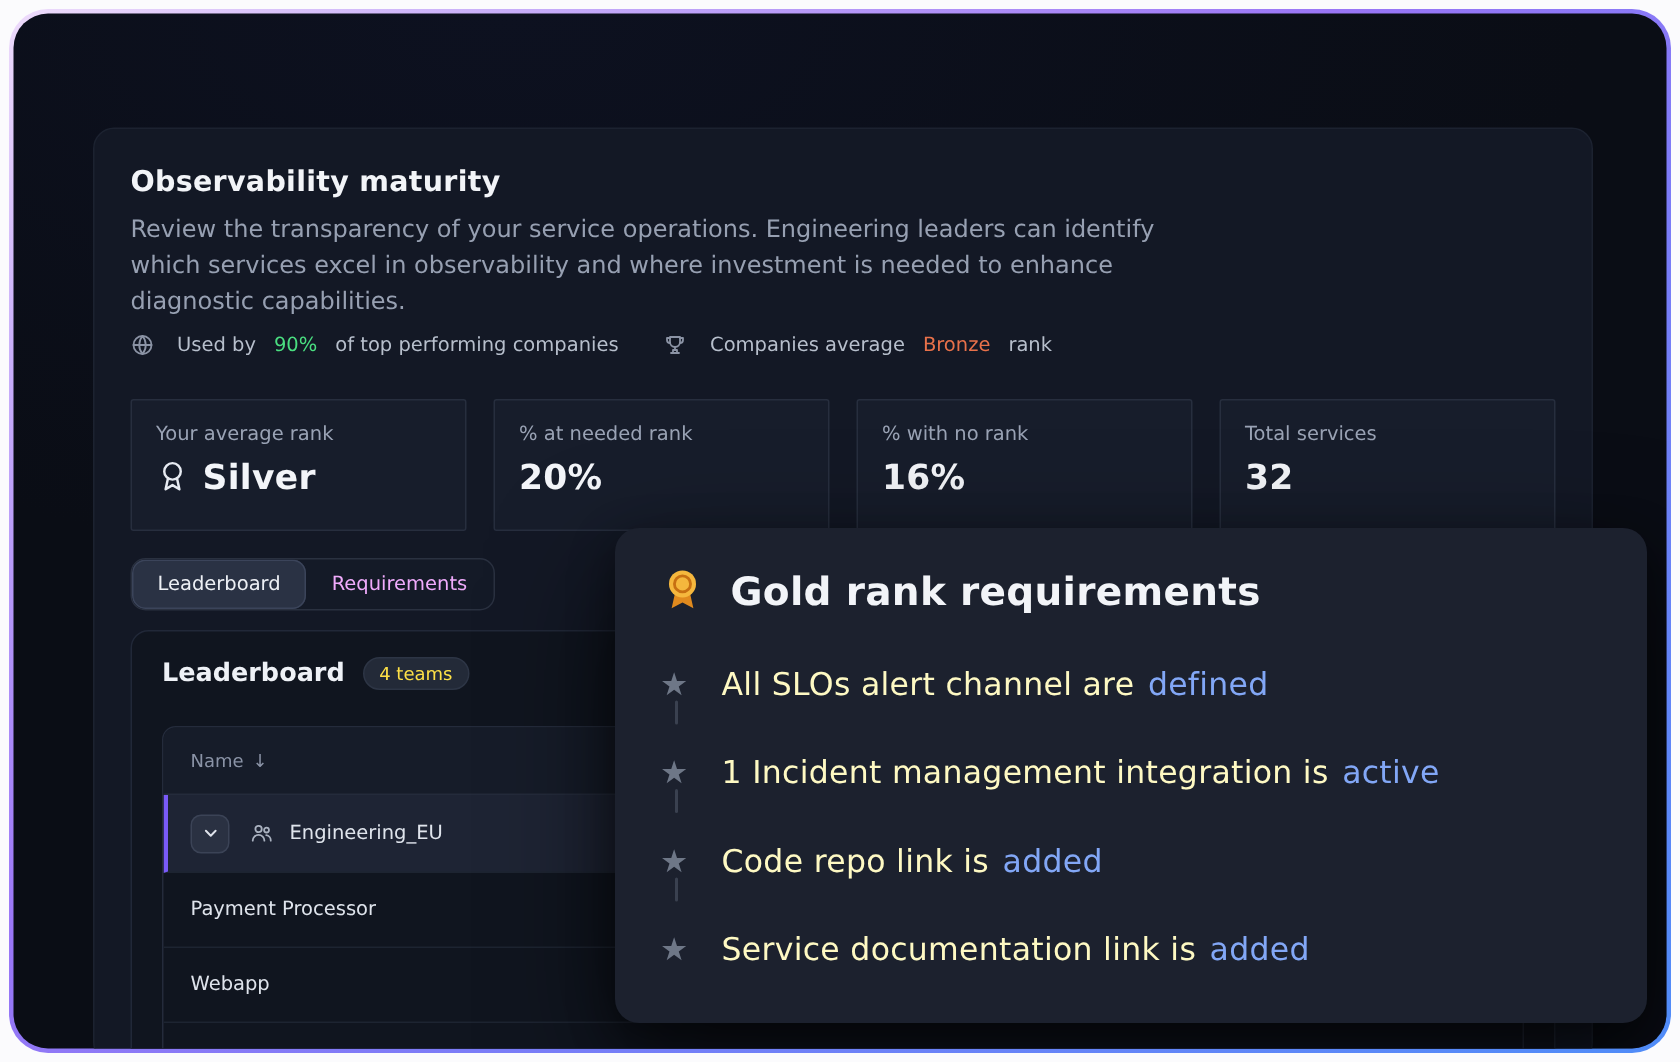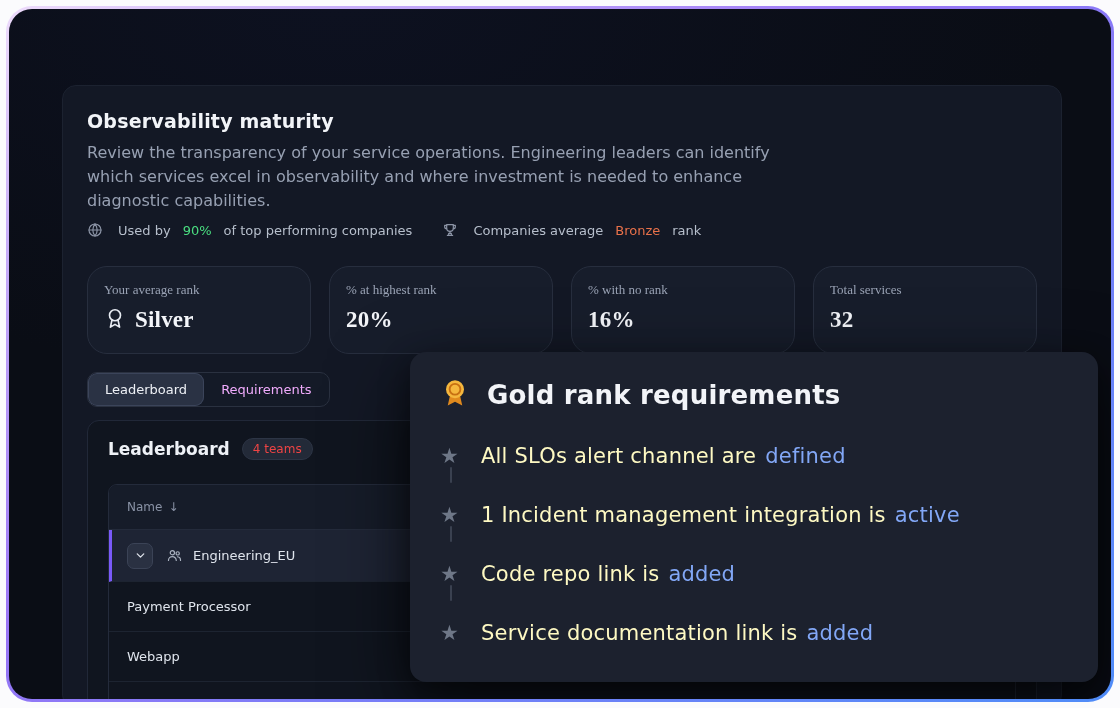--- a/index.html
+++ b/index.html
@@ -70,24 +70,23 @@
   
   .stats-row {
     display: grid;
     grid-template-columns: repeat(4, 1fr);
     gap: 18px;
     margin-top: 28px;
   }
   .stat-card {
     border: 1px solid #272e3e;
     background: #171d2b;
-    border-radius: 20px;
+    border-radius: 2px;
     padding: 15px 16px;
     height: 88px;
-    font-family: Liberation Serif, serif;
   }
   .stat-label { font-size: 13px; color: #9aa3b5; }
   .stat-value-row { display: flex; align-items: center; gap: 9px; margin-top: 9px; }
   .stat-value { font-size: 23px; font-weight: 600; color: #f3f5f9; letter-spacing: .2px; }
 
   
   .tabs-row {
     display: flex;
     align-items: center;
     justify-content: space-between;
@@ -125,21 +124,21 @@
     border: 1px solid #212838;
     border-radius: 12px;
     background: #10151f;
     height: 336px;
     overflow: hidden;
   }
   .lb-head { display: flex; align-items: center; gap: 12px; padding: 17px 20px 0; }
   .lb-title { font-size: 17px; font-weight: 700; color: #eef1f6; }
   .lb-badge {
     font-size: 12px;
-    color: #ef4444;
+    color: #fde047;
     background: #232a38;
     border: 1px solid #2d3545;
     padding: 3px 10px;
     border-radius: 999px;
   }
   .lb-table {
     margin: 24px 20px 0;
     border: 1px solid #242b3b;
     border-radius: 9px;
     overflow: hidden;
@@ -260,21 +259,21 @@
             <span class="icon">
               <svg viewBox="0 0 24 24" width="22" height="22" fill="none" stroke="#e7ebf2" stroke-width="1.8" stroke-linecap="round" stroke-linejoin="round">
                 <circle cx="12" cy="9" r="6"></circle>
                   <path d="M8.7 14.2 7 22l5-3 5 3-1.7-7.8"></path>
               </svg>
             </span>
             <span class="stat-value">Silver</span>
           </div>
         </div>
         <div class="stat-card">
-          <div class="stat-label">% at highest rank</div>
+          <div class="stat-label">% at needed rank</div>
           <div class="stat-value-row">
             <span class="stat-value">20%</span>
           </div>
         </div>
         <div class="stat-card">
           <div class="stat-label">% with no rank</div>
           <div class="stat-value-row">
             <span class="stat-value">16%</span>
           </div>
         </div>

